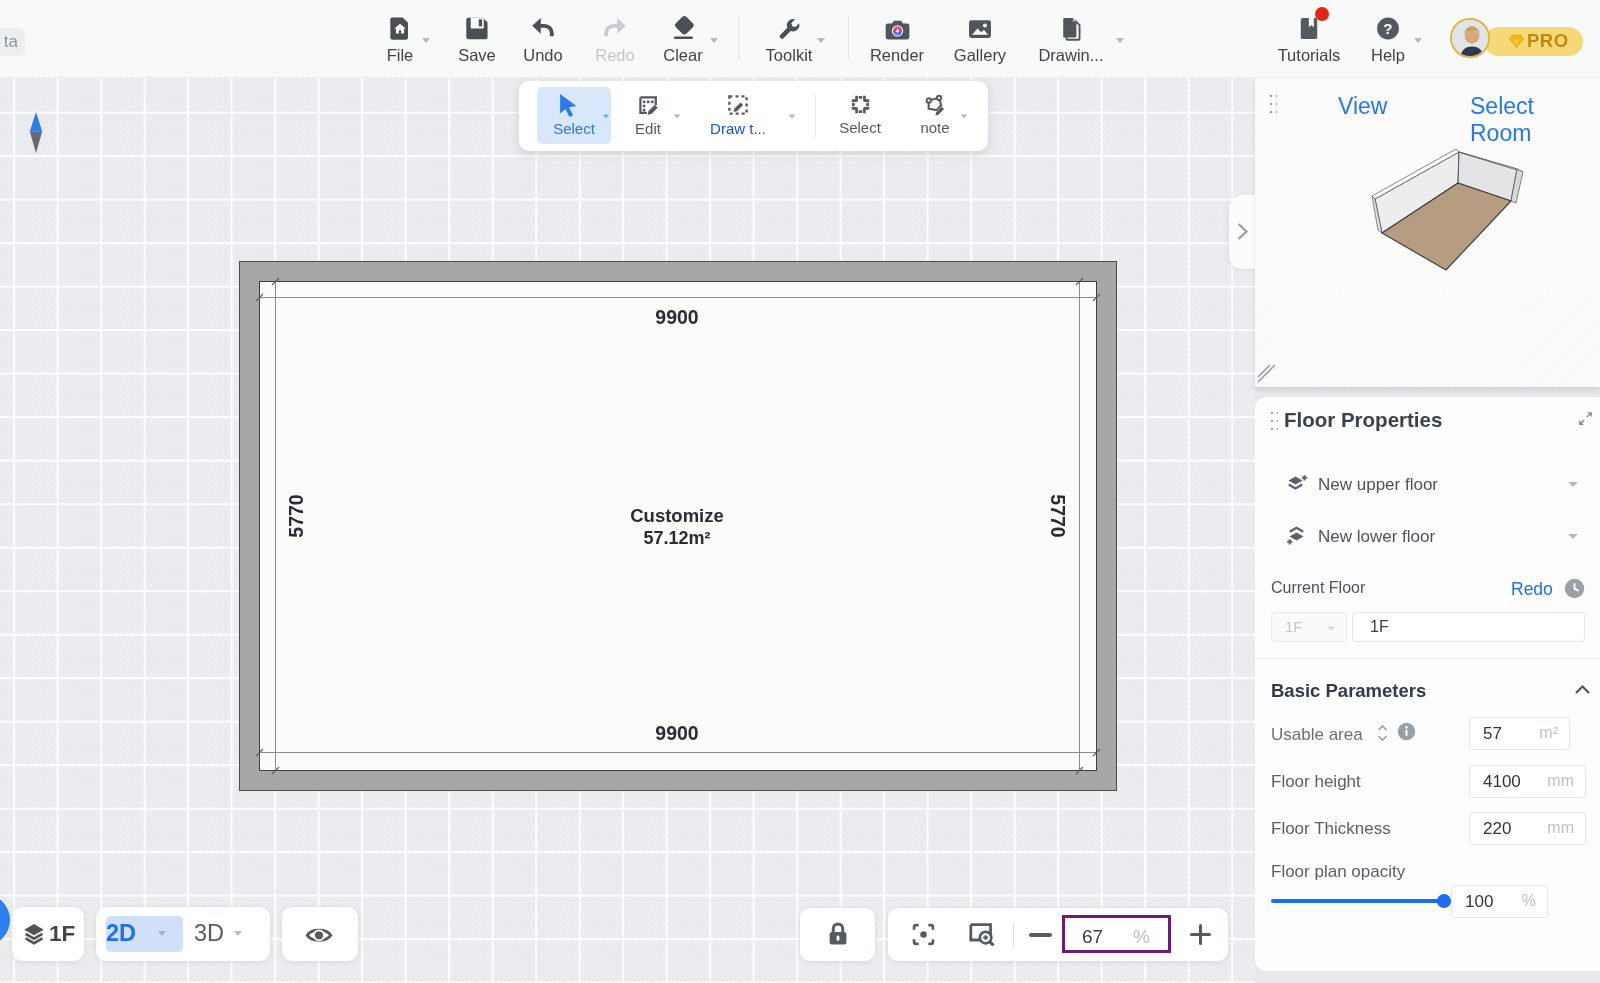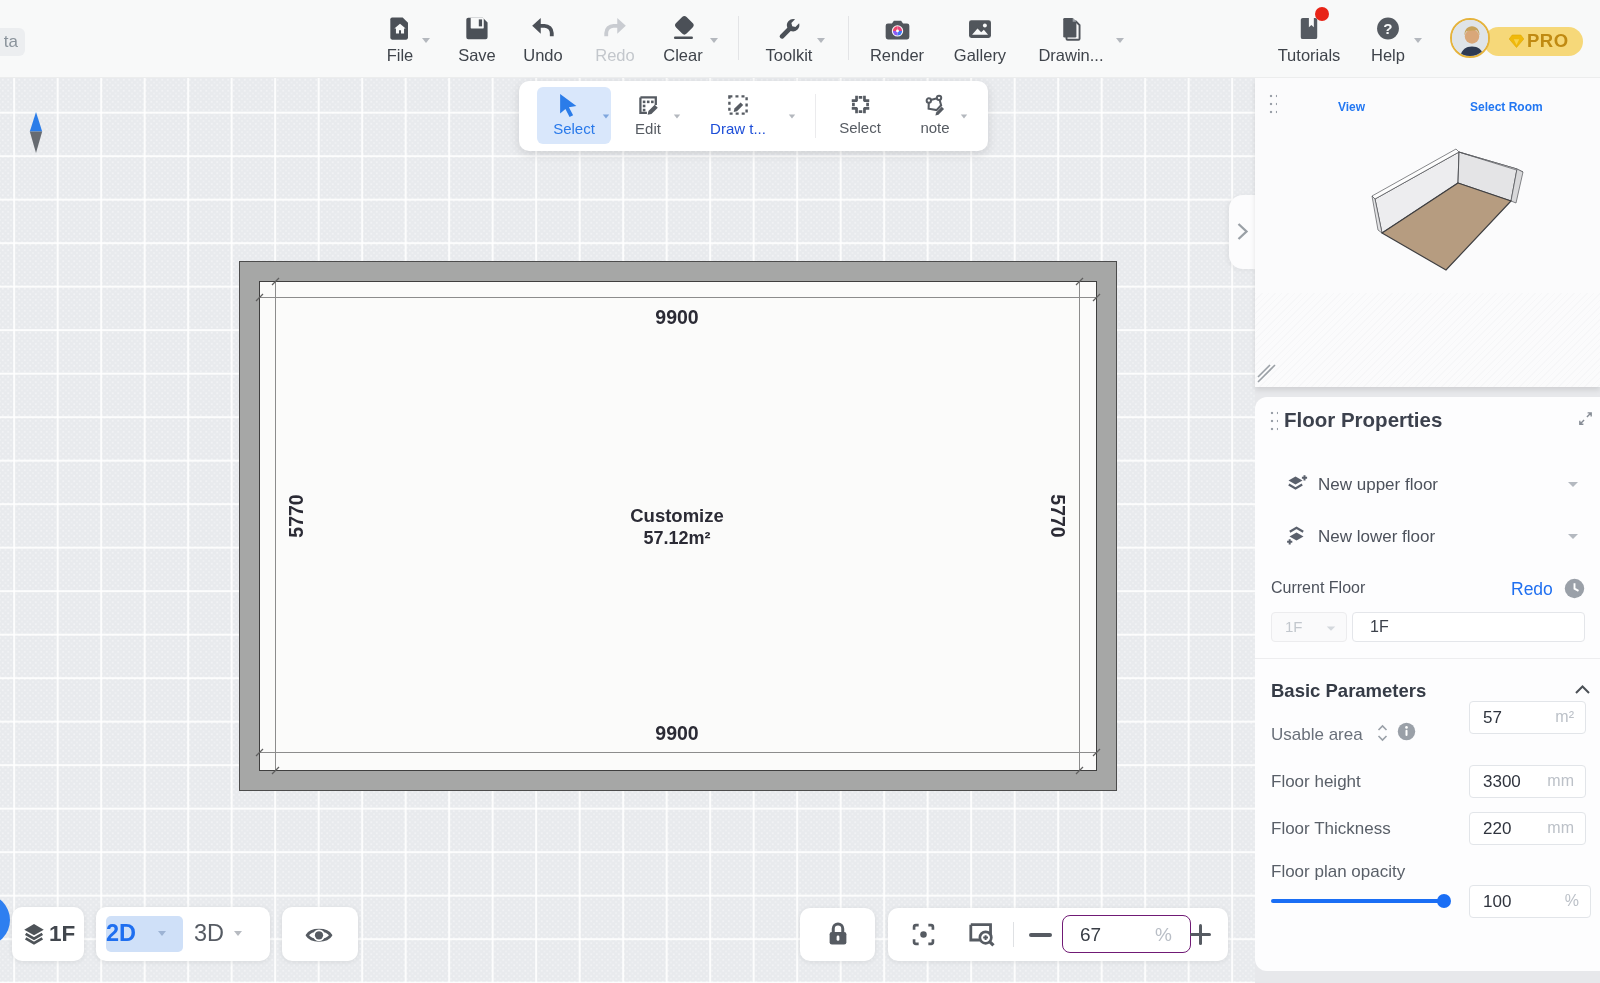--- a/index.html
+++ b/index.html
@@ -34,21 +34,21 @@
   .sbtn.sel svg{margin-left:17px;}
   .slabel{font-size:15px;color:#565b62;}
   
   .card{position:absolute;background:#fff;border-radius:10px;box-shadow:0 1px 5px rgba(60,64,67,.1);z-index:30;}
   
   #sidebar{position:absolute;left:1255px;top:78px;width:345px;height:905px;background:#e7e8eb;z-index:20;}
   #previewcard{position:absolute;left:0;top:0;width:345px;height:309px;background:#fbfbfc;
     box-shadow:0 3px 5px rgba(0,0,0,.1);}
   #floorcard{position:absolute;left:0;top:319px;width:345px;height:574px;background:#fdfdfe;
     border-radius:12px 0 0 12px;}
-  .bluehead{position:absolute;top:22px;font-size:12px;font-weight:bold;color:#2277f2;}
+  .bluehead{position:absolute;top:15px;font-size:23px;font-weight:normal;color:#2277f2;}
   .dots6{position:absolute;width:9px;height:24px;
     background-image:radial-gradient(circle,#9aa0a8 1.3px,transparent 1.6px);
     background-size:6px 8px;background-position:0 0;}
   .prow{position:absolute;left:30px;font-size:17px;color:#4d525c;}
   .pcaret{position:absolute;width:0;height:0;border-left:5px solid transparent;
     border-right:5px solid transparent;border-top:5.5px solid #b4b9c0;}
   .ibox{position:absolute;height:33px;border:1px solid #e2e5e9;border-radius:4px;background:#fff;
     font-size:17px;color:#2f343e;}
   .iunit{position:absolute;right:11px;top:6px;color:#bcc1c8;font-size:16px;}
   .ival{position:absolute;left:13px;top:6px;}
@@ -282,21 +282,21 @@
         </svg>
       <svg style="position:absolute;left:78px;top:10px" width="32" height="32" viewBox="0 0 24 24">
           <path d="M3.6 5h14.8v9.5" fill="none" stroke="#565b62" stroke-width="2.1"></path>
           <path d="M3.6 5v11.5h7" fill="none" stroke="#565b62" stroke-width="2.1"></path>
           <circle cx="14.7" cy="14.7" r="4.3" fill="#fff" stroke="#565b62" stroke-width="2"></circle>
           <line x1="17.9" y1="17.9" x2="20.6" y2="20.6" stroke="#565b62" stroke-width="2.4"></line>
           <path d="M14.7 12.9v3.6M12.9 14.7h3.6" stroke="#565b62" stroke-width="1.5"></path>
         </svg>
       <div style="position:absolute;left:125px;top:14px;width:1px;height:25px;background:#dfe1e4"></div>
       <div style="position:absolute;left:141px;top:25px;width:23px;height:3.6px;background:#565b62;border-radius:2px"></div>
-      <div style="position:absolute;left:174px;top:7px;width:129px;height:38px;border:1px solid #701a75;border-radius:8px;background:#fff">
+      <div style="position:absolute;left:174px;top:7px;width:109px;height:38px;border:3px solid #701a75;border-radius:0;background:#fff">
         <div style="position:absolute;left:17px;top:8px;font-size:19px;color:#383d45">67</div>
         <div style="position:absolute;right:18px;top:8px;font-size:19px;color:#b9bec6">%</div>
       </div>
       <div style="position:absolute;left:302px;top:16px;width:21px;height:21px">
         <div style="position:absolute;left:0;top:8.7px;width:21px;height:3.6px;background:#565b62;border-radius:2px"></div>
         <div style="position:absolute;left:8.7px;top:0;width:3.6px;height:21px;background:#565b62;border-radius:2px"></div>
       </div>
     </div>
   </div>
   <div style="position:absolute;left:1229px;top:195px;width:28px;height:74px;background:#fcfcfd;border-radius:14px 0 0 14px;box-shadow:-2px 1px 5px rgba(0,0,0,.05);z-index:19"></div>
@@ -370,36 +370,36 @@
           <g stroke="#9aa0a8" stroke-width="1.6" fill="none">
             <path d="M1.5 6 5.5 2l4 4"></path>
             <path d="M1.5 12 5.5 16l4-4"></path>
           </g>
         </svg>
       <svg style="position:absolute;left:142px;top:325px" width="19" height="19" viewBox="0 0 19 19">
           <circle cx="9.5" cy="9.5" r="8.7" fill="#9aa0a8"></circle>
           <circle cx="9.5" cy="5.4" r="1.3" fill="#fff"></circle>
           <rect x="8.5" y="7.8" width="2" height="6.2" rx="1" fill="#fff"></rect>
         </svg>
-      <div class="ibox" style="left:214px;top:304px;width:117px">
+      <div class="ibox" style="left:214px;top:320px;width:101px">
           <span class="ival">57</span>
           <span class="iunit">m²</span>
         </div>
       <div class="plabel" style="top:375px">Floor height</div>
       <div class="ibox" style="left:214px;top:368px;width:117px">
-          <span class="ival">3300</span>
+          <span class="ival">4100</span>
           <span class="iunit">mm</span>
         </div>
       <div class="plabel" style="top:422px">Floor Thickness</div>
       <div class="ibox" style="left:214px;top:415px;width:117px">
           <span class="ival">220</span>
           <span class="iunit">mm</span>
         </div>
       <div class="plabel" style="top:465px">Floor plan opacity</div>
       <div style="position:absolute;left:16px;top:502px;width:173px;height:3.5px;background:#1a6ef5;border-radius:2px"></div>
       <div style="position:absolute;left:182px;top:497px;width:14px;height:14px;border-radius:50%;background:#1a6ef5"></div>
-      <div class="ibox" style="left:214px;top:488px;width:122px">
+      <div class="ibox" style="left:196px;top:488px;width:97px">
           <span class="ival">100</span>
           <span class="iunit">%</span>
         </div>
     </div>
   </div>
 </div>
 
 </body></html>

